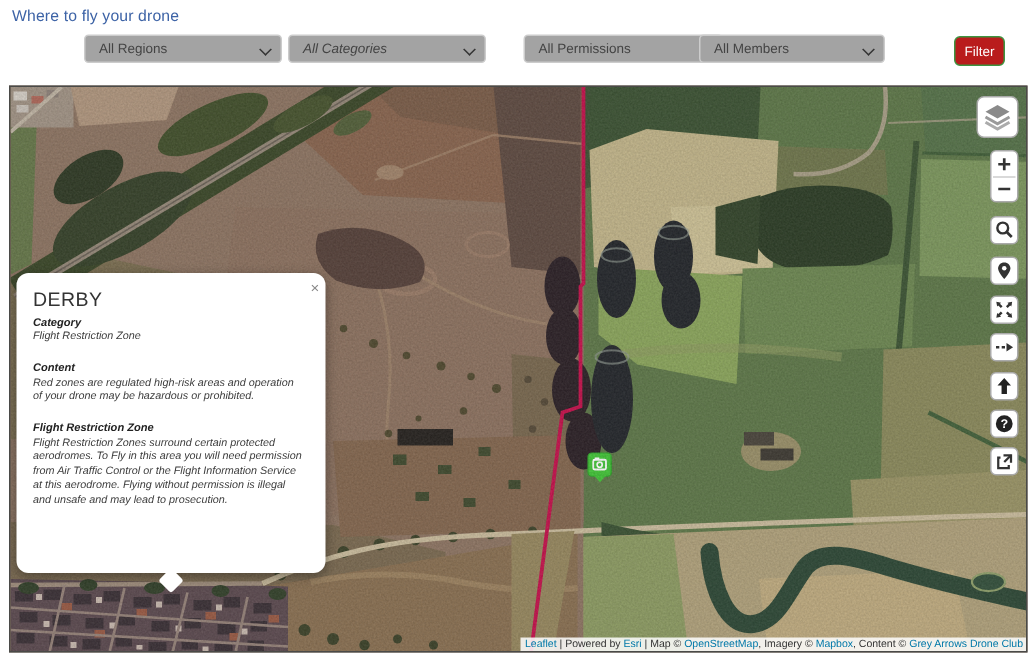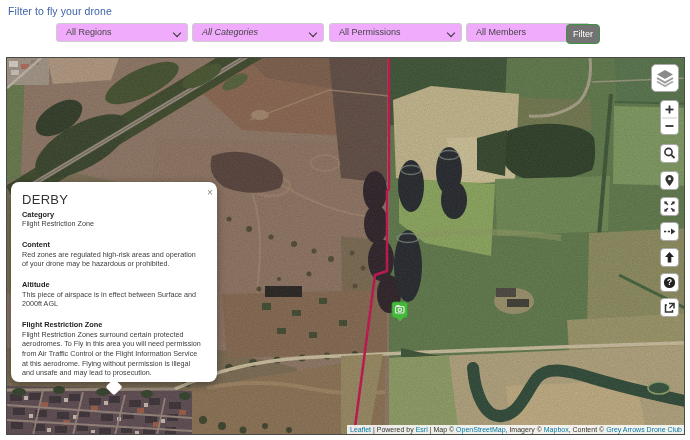--- a/index.html
+++ b/index.html
@@ -1,54 +1,54 @@
 <!DOCTYPE html>
 <html><head>
 <meta charset="utf-8">
 <style>
 html,body{margin:0;padding:0;background:#fff;width:690px;height:440px;overflow:hidden;
  font-family:"Liberation Sans",sans-serif;}
 #title{position:absolute;left:8px;top:5px;font-size:10.5px;letter-spacing:0.1px;color:#3d63a6;}
-.sel{position:absolute;top:23px;height:19px;background:#f0abfc;border:1px solid #ccc;
+.sel{position:absolute;top:23px;height:19px;background:#a3a3a3;border:1px solid #ccc;
  border-radius:3px;box-sizing:border-box;font-size:9px;color:#444;line-height:17px;
  padding-left:9px;}
 .sel .chev{position:absolute;right:7px;top:6px;width:5px;height:5px;border-right:1.4px solid #333;
  border-bottom:1.4px solid #333;transform:rotate(45deg);}
-#fbtn{position:absolute;left:566px;top:24px;width:34px;height:20px;background:#737373;
+#fbtn{position:absolute;left:636px;top:24px;width:34px;height:20px;background:#b91c1c;
  border:1px solid #3d9440;border-radius:4px;color:#fff;font-size:9px;text-align:center;
  line-height:19px;box-sizing:border-box;}
 #map{position:absolute;left:6px;top:57px;width:679px;height:378px;box-sizing:border-box;border:1px solid #4a4a48;
  overflow:hidden;background:#7f6b5c;}
 
 #popup{position:absolute;left:4px;top:124px;width:206px;height:200px;background:#fff;
  border-radius:8px;box-shadow:0 2px 8px rgba(0,0,0,0.35);}
 #popup .tip{position:absolute;left:97px;top:199px;width:12px;height:12px;background:#fff;
  transform:rotate(45deg);border-radius:2px;}
 #pc{position:absolute;left:11px;top:11px;width:192px;white-space:nowrap;}
 #pc h3{margin:0 0 3.5px 0;font-size:13px;line-height:13px;font-weight:400;color:#333;letter-spacing:.3px;}
-#pc p{margin:0 0 11.3px 0;font-size:7.2px;line-height:9.6px;color:#3c3c3c;}
+#pc p{margin:0 0 11.3px 0;font-size:7.2px;line-height:9.6px;color:#3c3c3c;font-style:italic;}
 #pc b{color:#222;font-size:7.4px;}
 #px{position:absolute;left:196px;top:5px;font-size:10px;color:#888;}
 
 .ctl{position:absolute;background:#fff;box-sizing:border-box;}
 #lyr{left:644px;top:6px;width:28px;height:28px;border-radius:5px;border:1px solid #aaa;}
 #zoomg{left:653px;top:42px;width:19px;height:35px;border-radius:4px;border:1px solid #aaa;}
 .btn{left:653px;width:19px;height:19px;border-radius:4px;border:1px solid #aaa;
  text-align:center;}
 
 #attr{position:absolute;right:0;bottom:0;height:9px;background:rgba(255,255,255,0.85);
  font-size:7px;line-height:9px;color:#333;padding:0 2px 0 3px;white-space:nowrap;}
 #attr a{color:#0078a8;text-decoration:none;}
 </style>
 </head>
 <body>
-<div id="title">Filter to fly your drone</div>
+<div id="title">Where to fly your drone</div>
 <div class="sel" style="left:56px;width:132px;">All Regions<span class="chev"></span></div>
 <div class="sel" style="left:192px;width:132px;font-style:italic;">All Categories<span class="chev"></span></div>
-<div class="sel" style="left:329px;width:133px;">All Permissions<span class="chev"></span></div>
+<div class="sel" style="left:349px;width:133px;">All Permissions<span class="chev"></span></div>
 <div class="sel" style="left:466px;width:124px;">All Members<span class="chev"></span></div>
 <div id="fbtn">Filter</div>
 <div id="map">
 <svg width="678" height="377" viewBox="0 0 678 377" xmlns="http://www.w3.org/2000/svg">
 
 <rect x="0" y="0" width="382" height="377" fill="#8e7563"></rect>
 <rect x="382" y="0" width="296" height="377" fill="#5e7849"></rect>
 
 <polygon points="195,35 235,72 382,80 382,0 208,0" fill="#89654f"></polygon>
 <polygon points="240,0 382,0 382,40 260,20" fill="#7b5d49"></polygon>
@@ -298,21 +298,20 @@
 </svg>
 
 
 <div id="popup">
  <div class="tip"></div>
  <div id="px">×</div>
  <div id="pc">
   <h3>DERBY</h3>
   <p><b>Category</b><br>Flight Restriction Zone</p>
   <p><b>Content</b><br>Red zones are regulated high-risk areas and operation<br>of your drone may be hazardous or prohibited.</p>
-  <p><b>Altitude</b><br>This piece of airspace is in effect between Surface and<br>2000ft AGL</p>
   <p><b>Flight Restriction Zone</b><br>Flight Restriction Zones surround certain protected<br>aerodromes. To Fly in this area you will need permission<br>from Air Traffic Control or the Flight Information Service<br>at this aerodrome. Flying without permission is illegal<br>and unsafe and may lead to prosecution.</p>
  </div>
 </div>
 
 
 <div id="lyr" class="ctl">
  <svg width="26" height="26" viewBox="0 0 26 26">
   <polygon points="13,5 21,9.5 13,14 5,9.5" fill="#8a8a8a"></polygon>
   <polyline points="5,13 13,17.5 21,13" fill="none" stroke="#9a9a9a" stroke-width="2"></polyline>
   <polyline points="5,16.5 13,21 21,16.5" fill="none" stroke="#ababab" stroke-width="2"></polyline>

